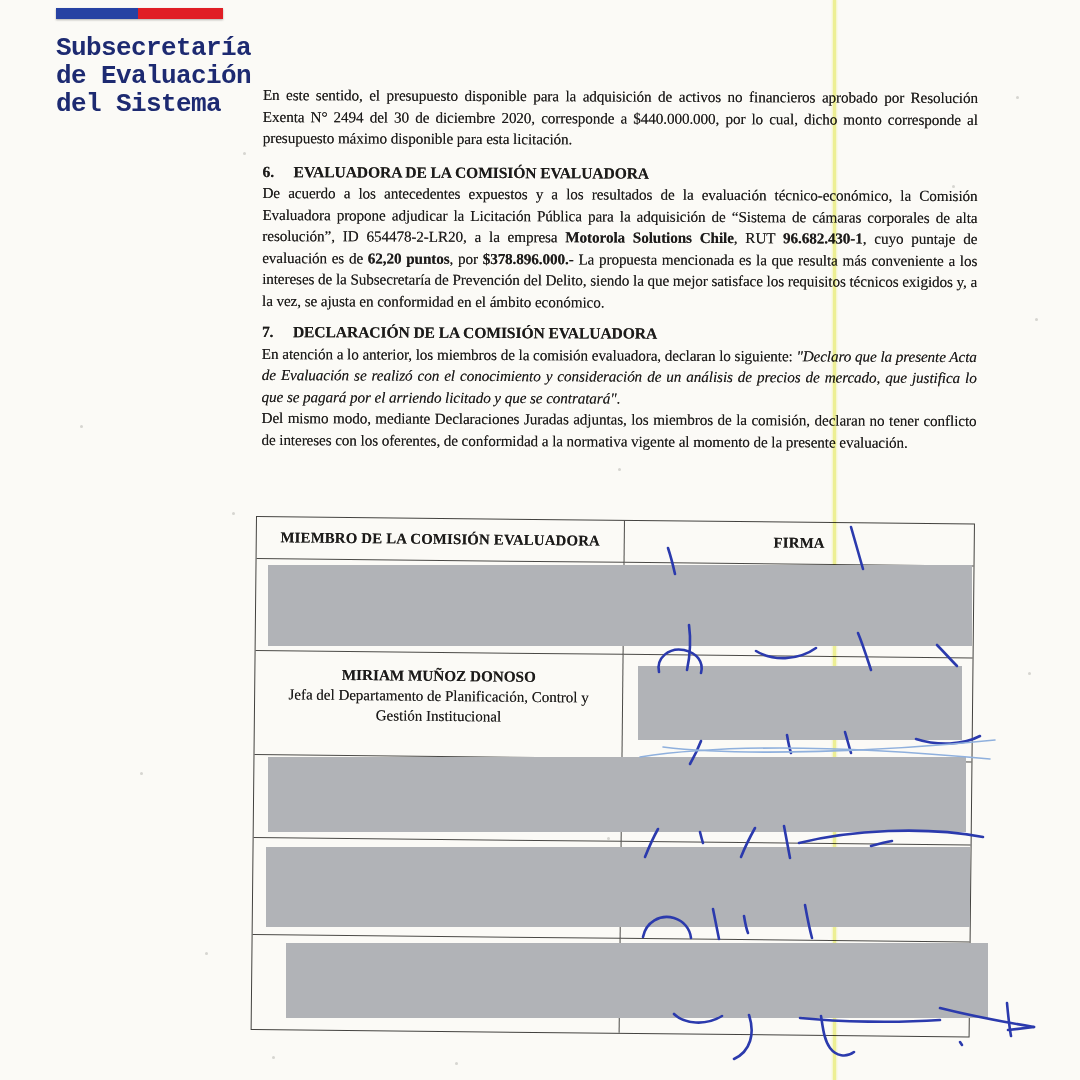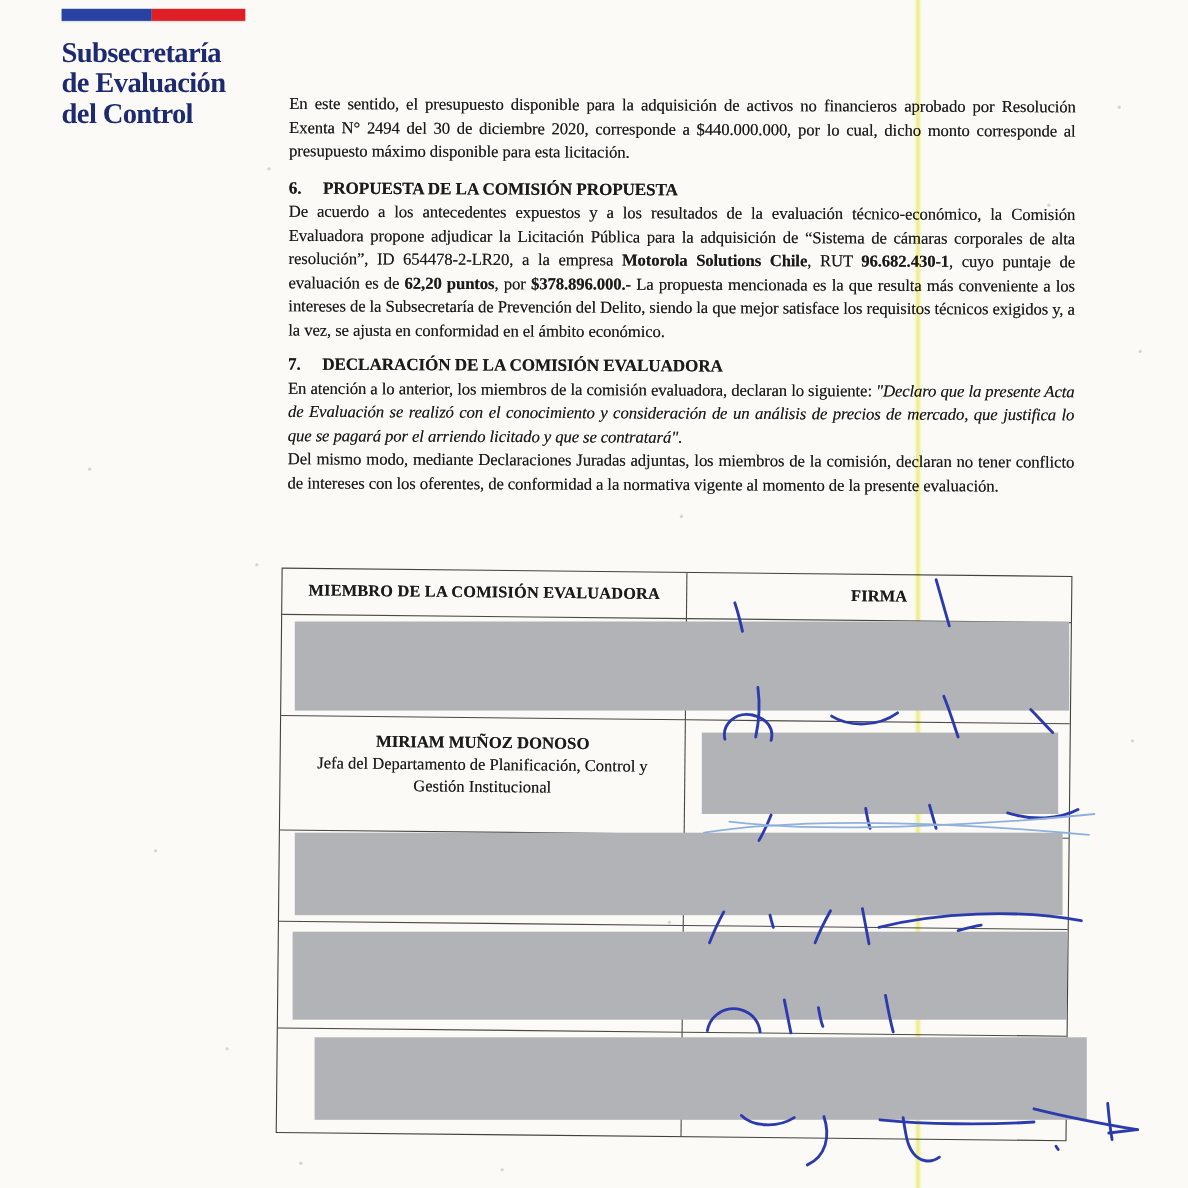--- a/index.html
+++ b/index.html
@@ -7,21 +7,21 @@
     position:relative;width:1080px;height:1080px;margin:0 auto;
     background:#fbfaf6;overflow:hidden;
     font-family:"Liberation Serif", serif;color:#1c1b1a;
   }
   
   .logo{position:absolute;left:56px;top:8px;}
   .flagbar{width:167px;height:11px;display:flex;box-shadow:0 1px 2px rgba(0,0,0,.3);}
   .flag-blue{width:82px;background:#2742a3;}
   .flag-red{flex:1;background:#e01e25;}
   .logo-text{
-    margin-top:15px;font-family:Liberation Serif, serif;font-weight:bold;
+    margin-top:15px;font-family:Liberation Mono, monospace;font-weight:bold;
     font-size:26px;line-height:28px;color:#1d2a71;letter-spacing:-0.6px;
   }
   
   .doc{
     position:absolute;left:263px;top:84px;width:715px;
     transform:rotate(0.25deg);transform-origin:0 0;
     font-size:15.2px;line-height:21.5px;text-align:justify;
     letter-spacing:-0.1px;
   }
   .doc p{margin:0;text-shadow:0 0 .6px rgba(45,42,40,.75);}
@@ -73,30 +73,30 @@
 <div class="page">
 
   <div class="logo">
     <div class="flagbar">
       <div class="flag-blue"></div>
       <div class="flag-red"></div>
     </div>
     <div class="logo-text">
       <div>Subsecretaría</div>
       <div>de Evaluación</div>
-      <div>del Control</div>
+      <div>del Sistema</div>
     </div>
   </div>
 
   <div class="doc">
     <p><span>En este sentido, el presupuesto disponible para la adquisición de activos no financieros aprobado por Resolución Exenta N° 2494 del 30 de diciembre 2020, corresponde a $440.000.000, por lo cual, dicho monto corresponde al presupuesto máximo disponible para esta licitación.</span></p>
 
     <div class="heading mt12">
       <span class="num">6.</span>
-      <span>PROPUESTA DE LA COMISIÓN PROPUESTA</span>
+      <span>EVALUADORA DE LA COMISIÓN EVALUADORA</span>
     </div>
 
     <p class="mt16"><span>De acuerdo a los antecedentes expuestos y a los resultados de la evaluación técnico-económico, la Comisión Evaluadora propone adjudicar la Licitación Pública para la adquisición de “Sistema de cámaras corporales de alta resolución”, ID 654478-2-LR20, a la empresa </span><span style="font-weight: bold;">Motorola Solutions Chile</span><span>, RUT </span><span style="font-weight: bold;">96.682.430-1</span><span>, cuyo puntaje de evaluación es de </span><span style="font-weight: bold;">62,20 puntos</span><span>, por </span><span style="font-weight: bold;">$378.896.000.-</span><span> La propuesta mencionada es la que resulta más conveniente a los intereses de la Subsecretaría de Prevención del Delito, siendo la que mejor satisface los requisitos técnicos exigidos y, a la vez, se ajusta en conformidad en el ámbito económico.</span></p>
 
     <div class="heading mt10">
       <span class="num">7.</span>
       <span>DECLARACIÓN DE LA COMISIÓN EVALUADORA</span>
     </div>
 
     <p class="mt14"><span>En atención a lo anterior, los miembros de la comisión evaluadora, declaran lo siguiente: </span><span style="font-style: italic;">"Declaro que la presente Acta de Evaluación se realizó con el conocimiento y consideración de un análisis de precios de mercado, que justifica lo que se pagará por el arriendo licitado y que se contratará"</span><span>.</span></p>

